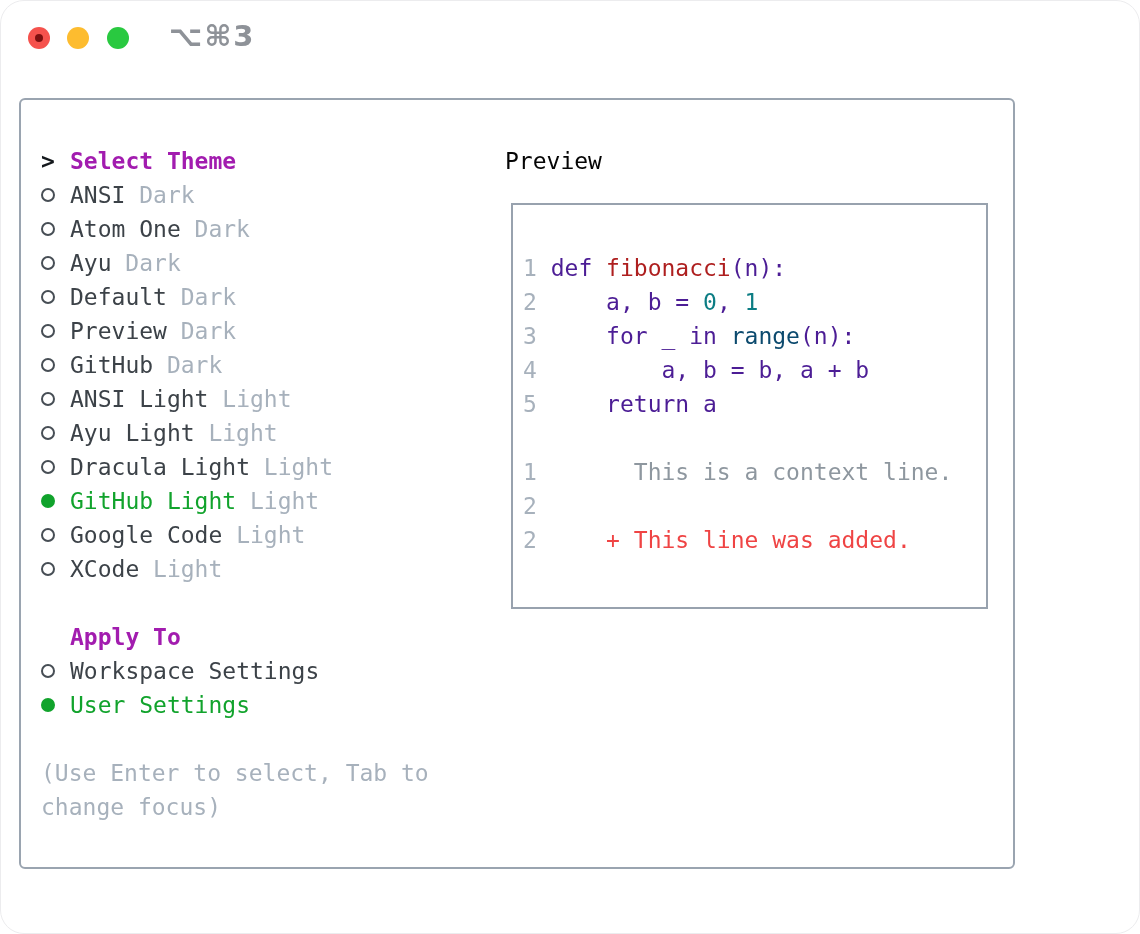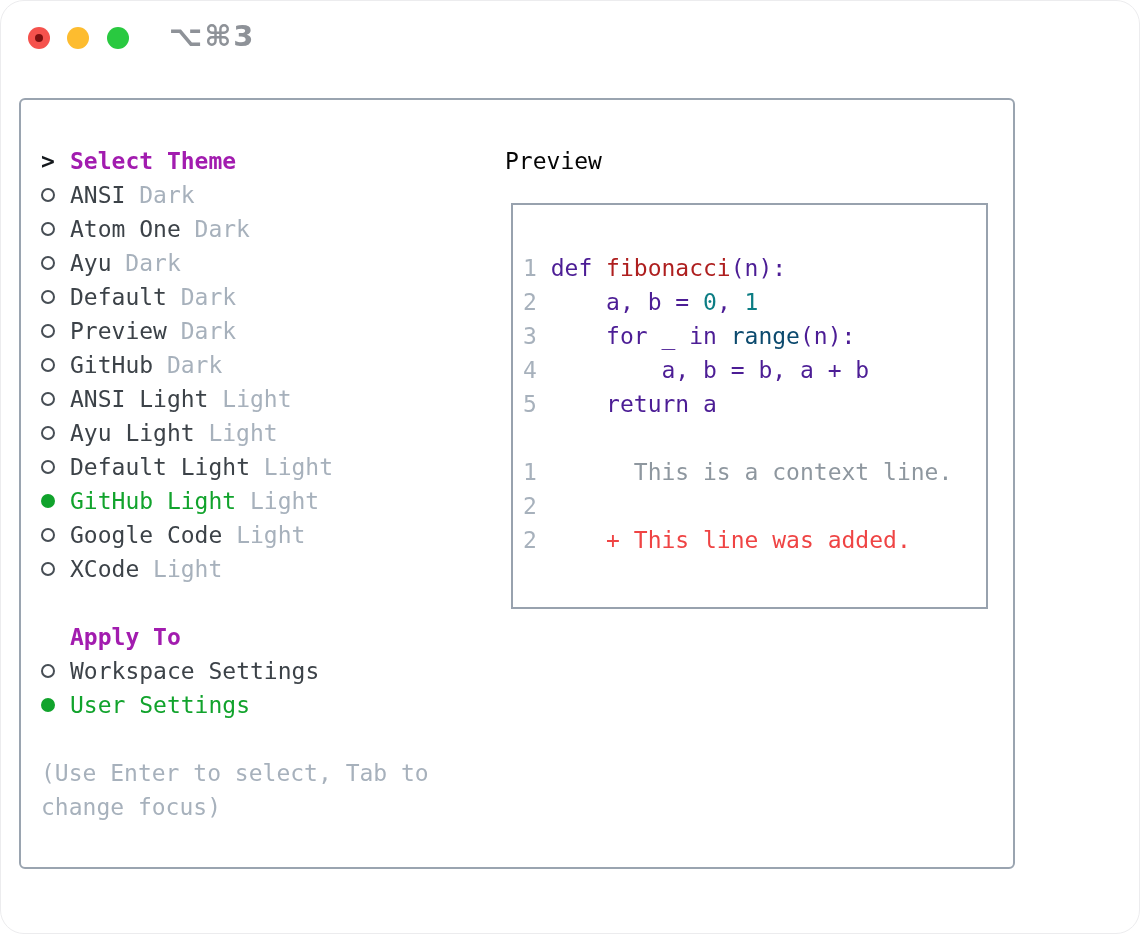--- a/index.html
+++ b/index.html
@@ -146,21 +146,21 @@
             <span class="slot">
               <span class="radio"></span>
             </span>
             <span class="name">Ayu Light</span>
             <span class="tag">Light</span>
           </div>
           <div class="row">
             <span class="slot">
               <span class="radio"></span>
             </span>
-            <span class="name">Default Light</span>
+            <span class="name">Dracula Light</span>
             <span class="tag">Light</span>
           </div>
           <div class="row">
             <span class="slot">
               <span class="radio on"></span>
             </span>
             <span class="name sel">GitHub Light</span>
             <span class="tag">Light</span>
           </div>
           <div class="row">

